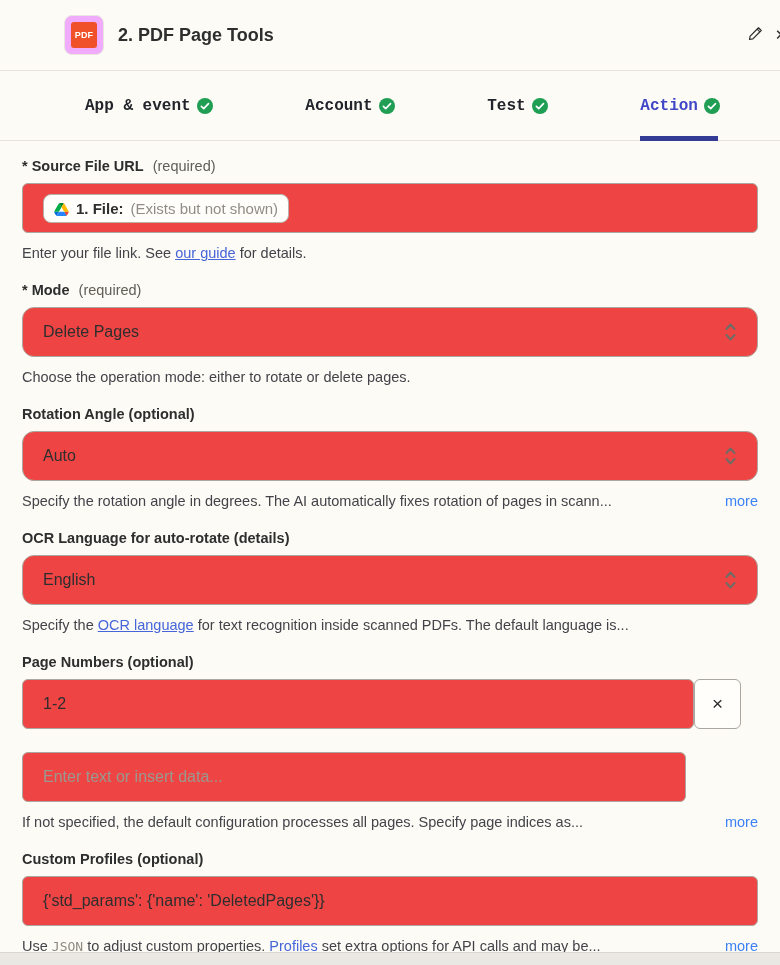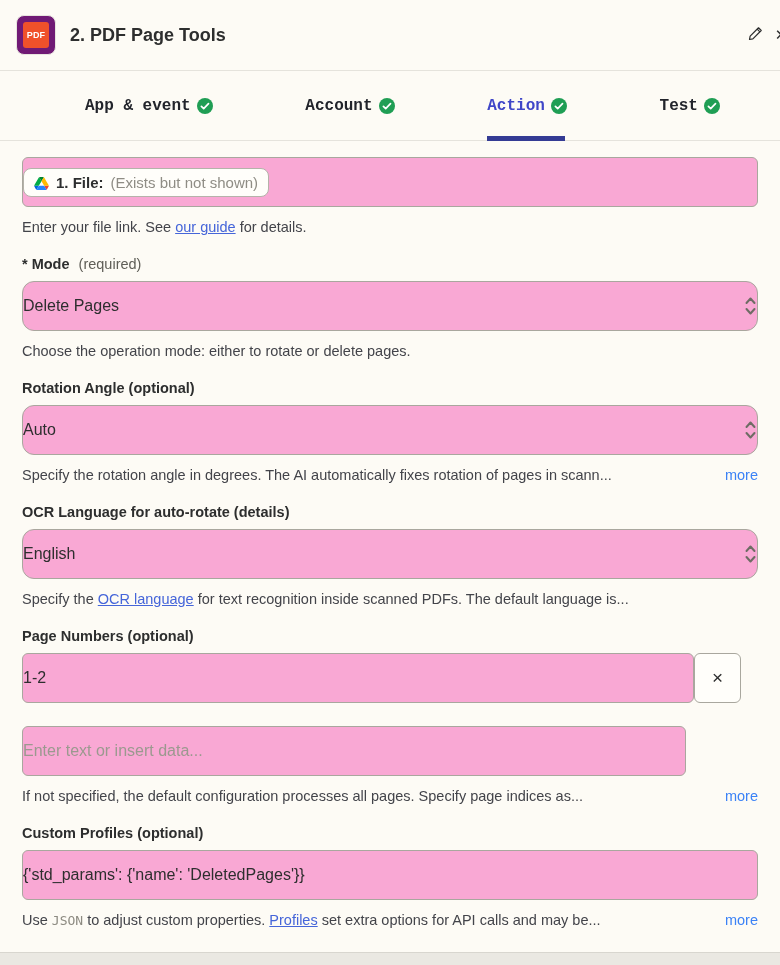--- a/index.html
+++ b/index.html
@@ -15,25 +15,26 @@
     height: 71px;
     display: flex;
     align-items: center;
     gap: 14px;
     padding: 0 0 0 16px;
     border-bottom: 1px solid #e5e3dc;
     position: relative;
   }
   .app-icon {
     width: 40px; height: 40px;
-    background: #701a75;
+    background: #f0abfc;
     border: 1px solid #e8e6df;
     border-radius: 8px;
     display: flex; align-items: center; justify-content: center;
     flex: 0 0 auto;
+    margin-left: 48px;
   }
   .app-icon-inner {
     width: 26px; height: 26px;
     background: #f0512a;
     border-radius: 3px;
     color: #ffffff;
     font-size: 9px;
     font-weight: 700;
     display: flex; align-items: center; justify-content: center;
     letter-spacing: 0.2px;
@@ -85,25 +86,25 @@
   .field { margin-top: 18px; }
   .field.first { margin-top: 16px; }
   .label-row { margin-bottom: 8px; font-size: 14.5px; line-height: 18px; }
   .label { font-weight: 700; color: #2d2e2e; }
   .label-note { font-weight: 400; color: #5f5e57; margin-left: 5px; }
   .text-input, .select-box {
     width: 100%;
     height: 50px;
     border: 1px solid #a9a79e;
     border-radius: 6px;
-    background: #f9a8d4;
+    background: #ef4444;
     font-family: "Liberation Sans", "DejaVu Sans", sans-serif;
     font-size: 16px;
     color: #2d2e2e;
-    padding: 0 0;
+    padding: 0 20px;
     display: flex;
     align-items: center;
     outline: none;
   }
   input.text-input::placeholder { color: #9b998f; }
   .select-box { justify-content: space-between; cursor: pointer; border-radius: 12px; }
   .chevrons { width: 13px; height: 22px; flex: 0 0 auto; }
   
   .token-pill {
     display: inline-flex;
@@ -197,44 +198,48 @@
   </div>
   <div class="tab">
     <span>Account</span>
     <span class="check-icon">
       <svg width="16" height="16" viewBox="0 0 16 16">
           <circle cx="8" cy="8" r="8" fill="#1f9e54"></circle>
           <path d="M4.4 8.3l2.3 2.3 4.8-4.9" fill="none" stroke="#fff" stroke-width="1.7" stroke-linecap="round" stroke-linejoin="round"></path>
         </svg>
     </span>
   </div>
+  <div class="tab">
+    <span>Test</span>
+    <span class="check-icon">
+      <svg width="16" height="16" viewBox="0 0 16 16">
+          <circle cx="8" cy="8" r="8" fill="#1f9e54"></circle>
+          <path d="M4.4 8.3l2.3 2.3 4.8-4.9" fill="none" stroke="#fff" stroke-width="1.7" stroke-linecap="round" stroke-linejoin="round"></path>
+        </svg>
+    </span>
+  </div>
   <div class="tab active">
     <span>Action</span>
     <span class="check-icon">
       <svg width="16" height="16" viewBox="0 0 16 16">
           <circle cx="8" cy="8" r="8" fill="#1f9e54"></circle>
           <path d="M4.4 8.3l2.3 2.3 4.8-4.9" fill="none" stroke="#fff" stroke-width="1.7" stroke-linecap="round" stroke-linejoin="round"></path>
         </svg>
     </span>
     <span class="tab-underline"></span>
   </div>
-  <div class="tab">
-    <span>Test</span>
-    <span class="check-icon">
-      <svg width="16" height="16" viewBox="0 0 16 16">
-          <circle cx="8" cy="8" r="8" fill="#1f9e54"></circle>
-          <path d="M4.4 8.3l2.3 2.3 4.8-4.9" fill="none" stroke="#fff" stroke-width="1.7" stroke-linecap="round" stroke-linejoin="round"></path>
-        </svg>
-    </span>
-  </div>
 </div>
 
 <div class="content">
 
   <div class="field first">
+    <div class="label-row">
+      <span class="label">* Source File URL</span>
+      <span class="label-note">(required)</span>
+    </div>
     <div class="text-input">
       <span class="token-pill">
         <span class="drive-icon">
           <svg width="15" height="13" viewBox="0 0 87.3 78">
             <path d="m6.6 66.85 3.85 6.65c.8 1.4 1.95 2.5 3.3 3.3l13.75-23.8h-27.5c0 1.55.4 3.1 1.2 4.5z" fill="#0066da"></path>
             <path d="m43.65 25-13.75-23.8c-1.35.8-2.5 1.9-3.3 3.3l-25.4 44a9.06 9.06 0 0 0 -1.2 4.5h27.5z" fill="#00ac47"></path>
             <path d="m73.55 76.8c1.35-.8 2.5-1.9 3.3-3.3l1.6-2.75 7.65-13.25c.8-1.4 1.2-2.95 1.2-4.5h-27.502l5.852 11.5z" fill="#ea4335"></path>
             <path d="m43.65 25 13.75-23.8c-1.35-.8-2.9-1.2-4.5-1.2h-18.5c-1.6 0-3.15.45-4.5 1.2z" fill="#00832d"></path>
             <path d="m59.8 53h-32.3l-13.75 23.8c1.35.8 2.9 1.2 4.5 1.2h50.8c1.6 0 3.15-.45 4.5-1.2z" fill="#2684fc"></path>
             <path d="m73.4 26.5-12.7-22c-.8-1.4-1.95-2.5-3.3-3.3l-13.75 23.8 16.15 28h27.45c0-1.55-.4-3.1-1.2-4.5z" fill="#ffba00"></path>

